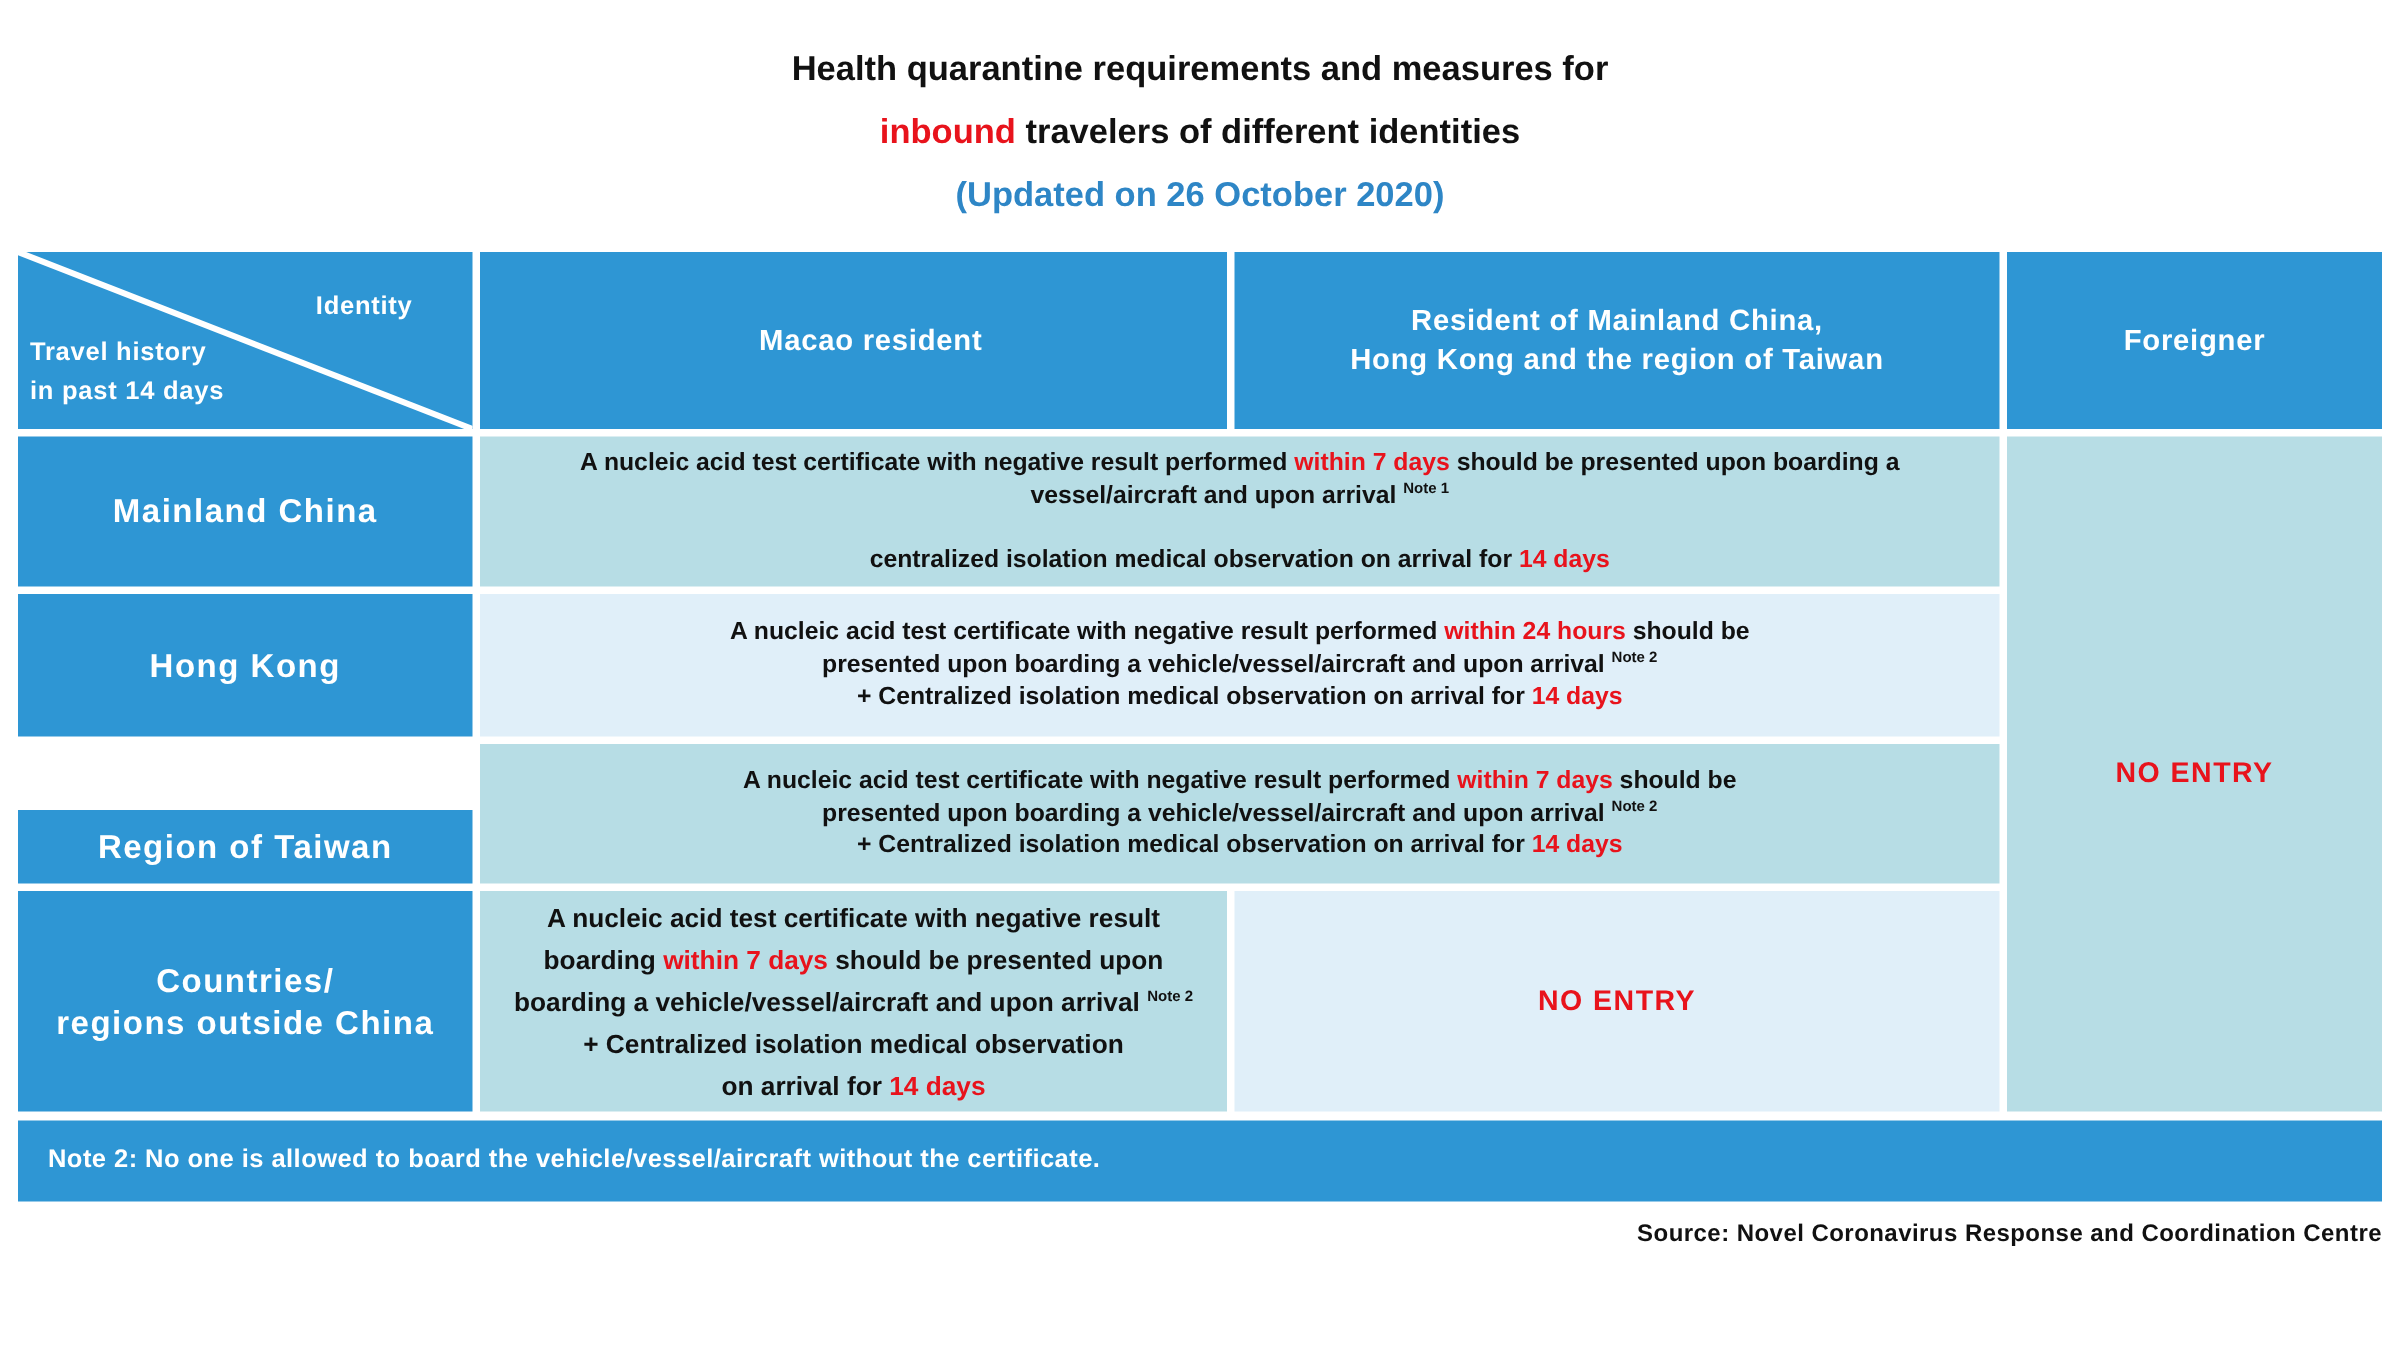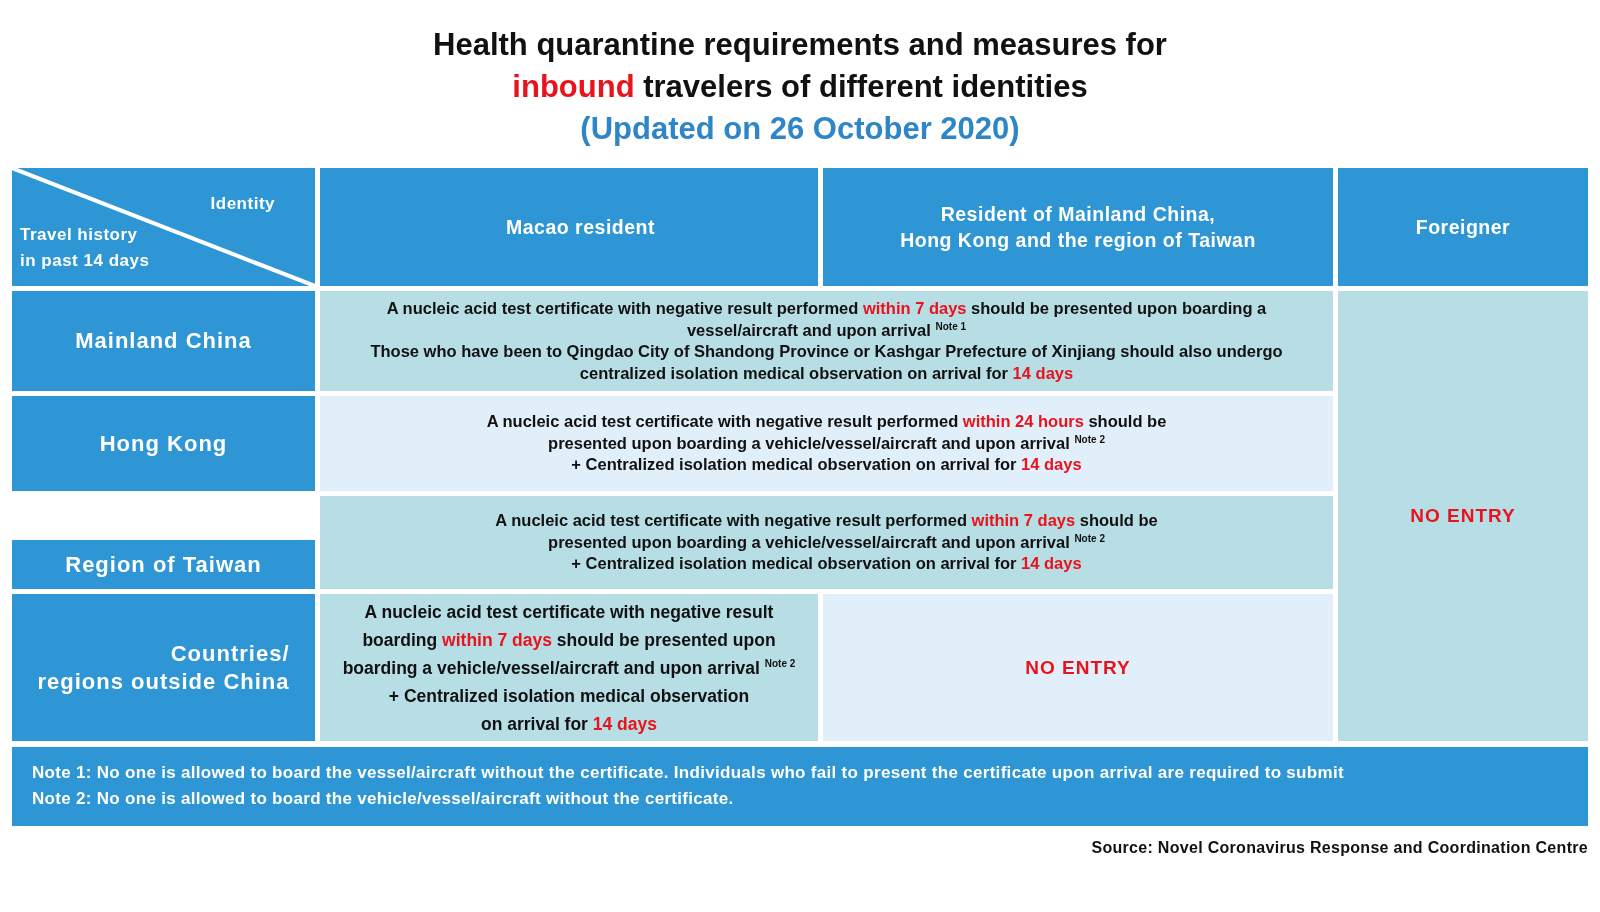--- a/index.html
+++ b/index.html
@@ -14,21 +14,21 @@
   html,body{background:#fff;}
   body{
     width:1600px;height:912px;
     font-family:"Liberation Sans", sans-serif;
     font-weight:bold;
     color:var(--dark);
     overflow:hidden;
   }
   
   .title-block{padding-top:24px;text-align:center;margin-bottom:18px;}
-  .title-line{font-size:31px;line-height:42px;color:#111;}
+  .title-line{font-size:23px;line-height:42px;color:#111;}
   .title-line .red{color:var(--red);}
   .title-line.updated{color:var(--title-blue);}
   
   .qtable{
     display:grid;
     grid-template-columns:303px 498px 510px 250px;
     grid-template-rows:118px 100px 95px 93px 147px;
     gap:5px;
     width:1292px;
     margin-left:12px;
@@ -41,21 +41,21 @@
   .corner{position:relative;grid-area:1/1/2/2;}
   .corner svg{position:absolute;inset:0;}
   .corner .identity{position:absolute;top:26px;right:40px;font-size:17px;letter-spacing:.5px;}
   .corner .travel{position:absolute;left:8px;bottom:12px;text-align:left;font-size:17px;line-height:26px;letter-spacing:.5px;}
   
   .col-head{font-size:19.5px;letter-spacing:.5px;line-height:26px;}
   .h-macao{grid-area:1/2/2/3;padding-left:23px;}
   .h-resident{grid-area:1/3/2/4;}
   .h-foreigner{grid-area:1/4/2/5;}
   
-  .row-label{font-size:22px;letter-spacing:1px;line-height:28px;text-align:right;}
+  .row-label{font-size:22px;letter-spacing:1px;line-height:28px;}
   .l-r1{grid-area:2/1/3/2;}
   .l-r2{grid-area:3/1/4/2;}
   .l-r3{grid-area:4/1/5/2;margin-top:44px;}
   .l-r4{grid-area:5/1/6/2;}
   
   .req{font-size:16.5px;line-height:21.5px;color:#111;}
   .req .red, .no-entry{color:var(--red);}
   .req sup{font-size:10px;vertical-align:super;line-height:0;}
   .c-r1{grid-area:2/2/3/4;}
   .c-r2{grid-area:3/2/4/4;}
@@ -108,21 +108,21 @@
 
   <div class="cell cyan-bg c-foreigner">
     <span class="no-entry">NO ENTRY</span>
   </div>
 
   <div class="cell blue-bg row-label l-r1">Mainland China</div>
   <div class="cell cyan-bg req c-r1">
     <p>
       <span>A nucleic acid test certificate with negative result performed </span><span class="red">within 7 days</span><span> should be presented upon boarding a</span><br>
       <span>vessel/aircraft and upon arrival </span><sup>Note 1</sup><br>
-      <span>Those who have been to Qingdao City of Shandong Province or Kashgar Prefecture of Xinjiang should also undergo</span><br>
+      <br>
       <span>centralized isolation medical observation on arrival for </span><span class="red">14 days</span>
     </p>
   </div>
 
   <div class="cell blue-bg row-label l-r2">Hong Kong</div>
   <div class="cell pale-bg req c-r2">
     <p>
       <span>A nucleic acid test certificate with negative result performed </span><span class="red">within 24 hours</span><span> should be</span><br>
       <span>presented upon boarding a vehicle/vessel/aircraft and upon arrival </span><sup>Note 2</sup><br>
       <span>+ Centralized isolation medical observation on arrival for </span><span class="red">14 days</span>
@@ -153,17 +153,16 @@
       <span>on arrival for </span><span class="red">14 days</span>
     </p>
   </div>
   <div class="cell pale-bg c-r4-noentry">
     <span class="no-entry">NO ENTRY</span>
   </div>
 
 </div>
 
 <div class="notes">
-  <div>Note 1: No one is allowed to board the vessel/aircraft without the certificate. Individuals who fail to present the certificate upon arrival are required to submit</div>
   <div>Note 2: No one is allowed to board the vehicle/vessel/aircraft without the certificate.</div>
 </div>
 
 <div class="source">Source: Novel Coronavirus Response and Coordination Centre</div>
 
 </body></html>

